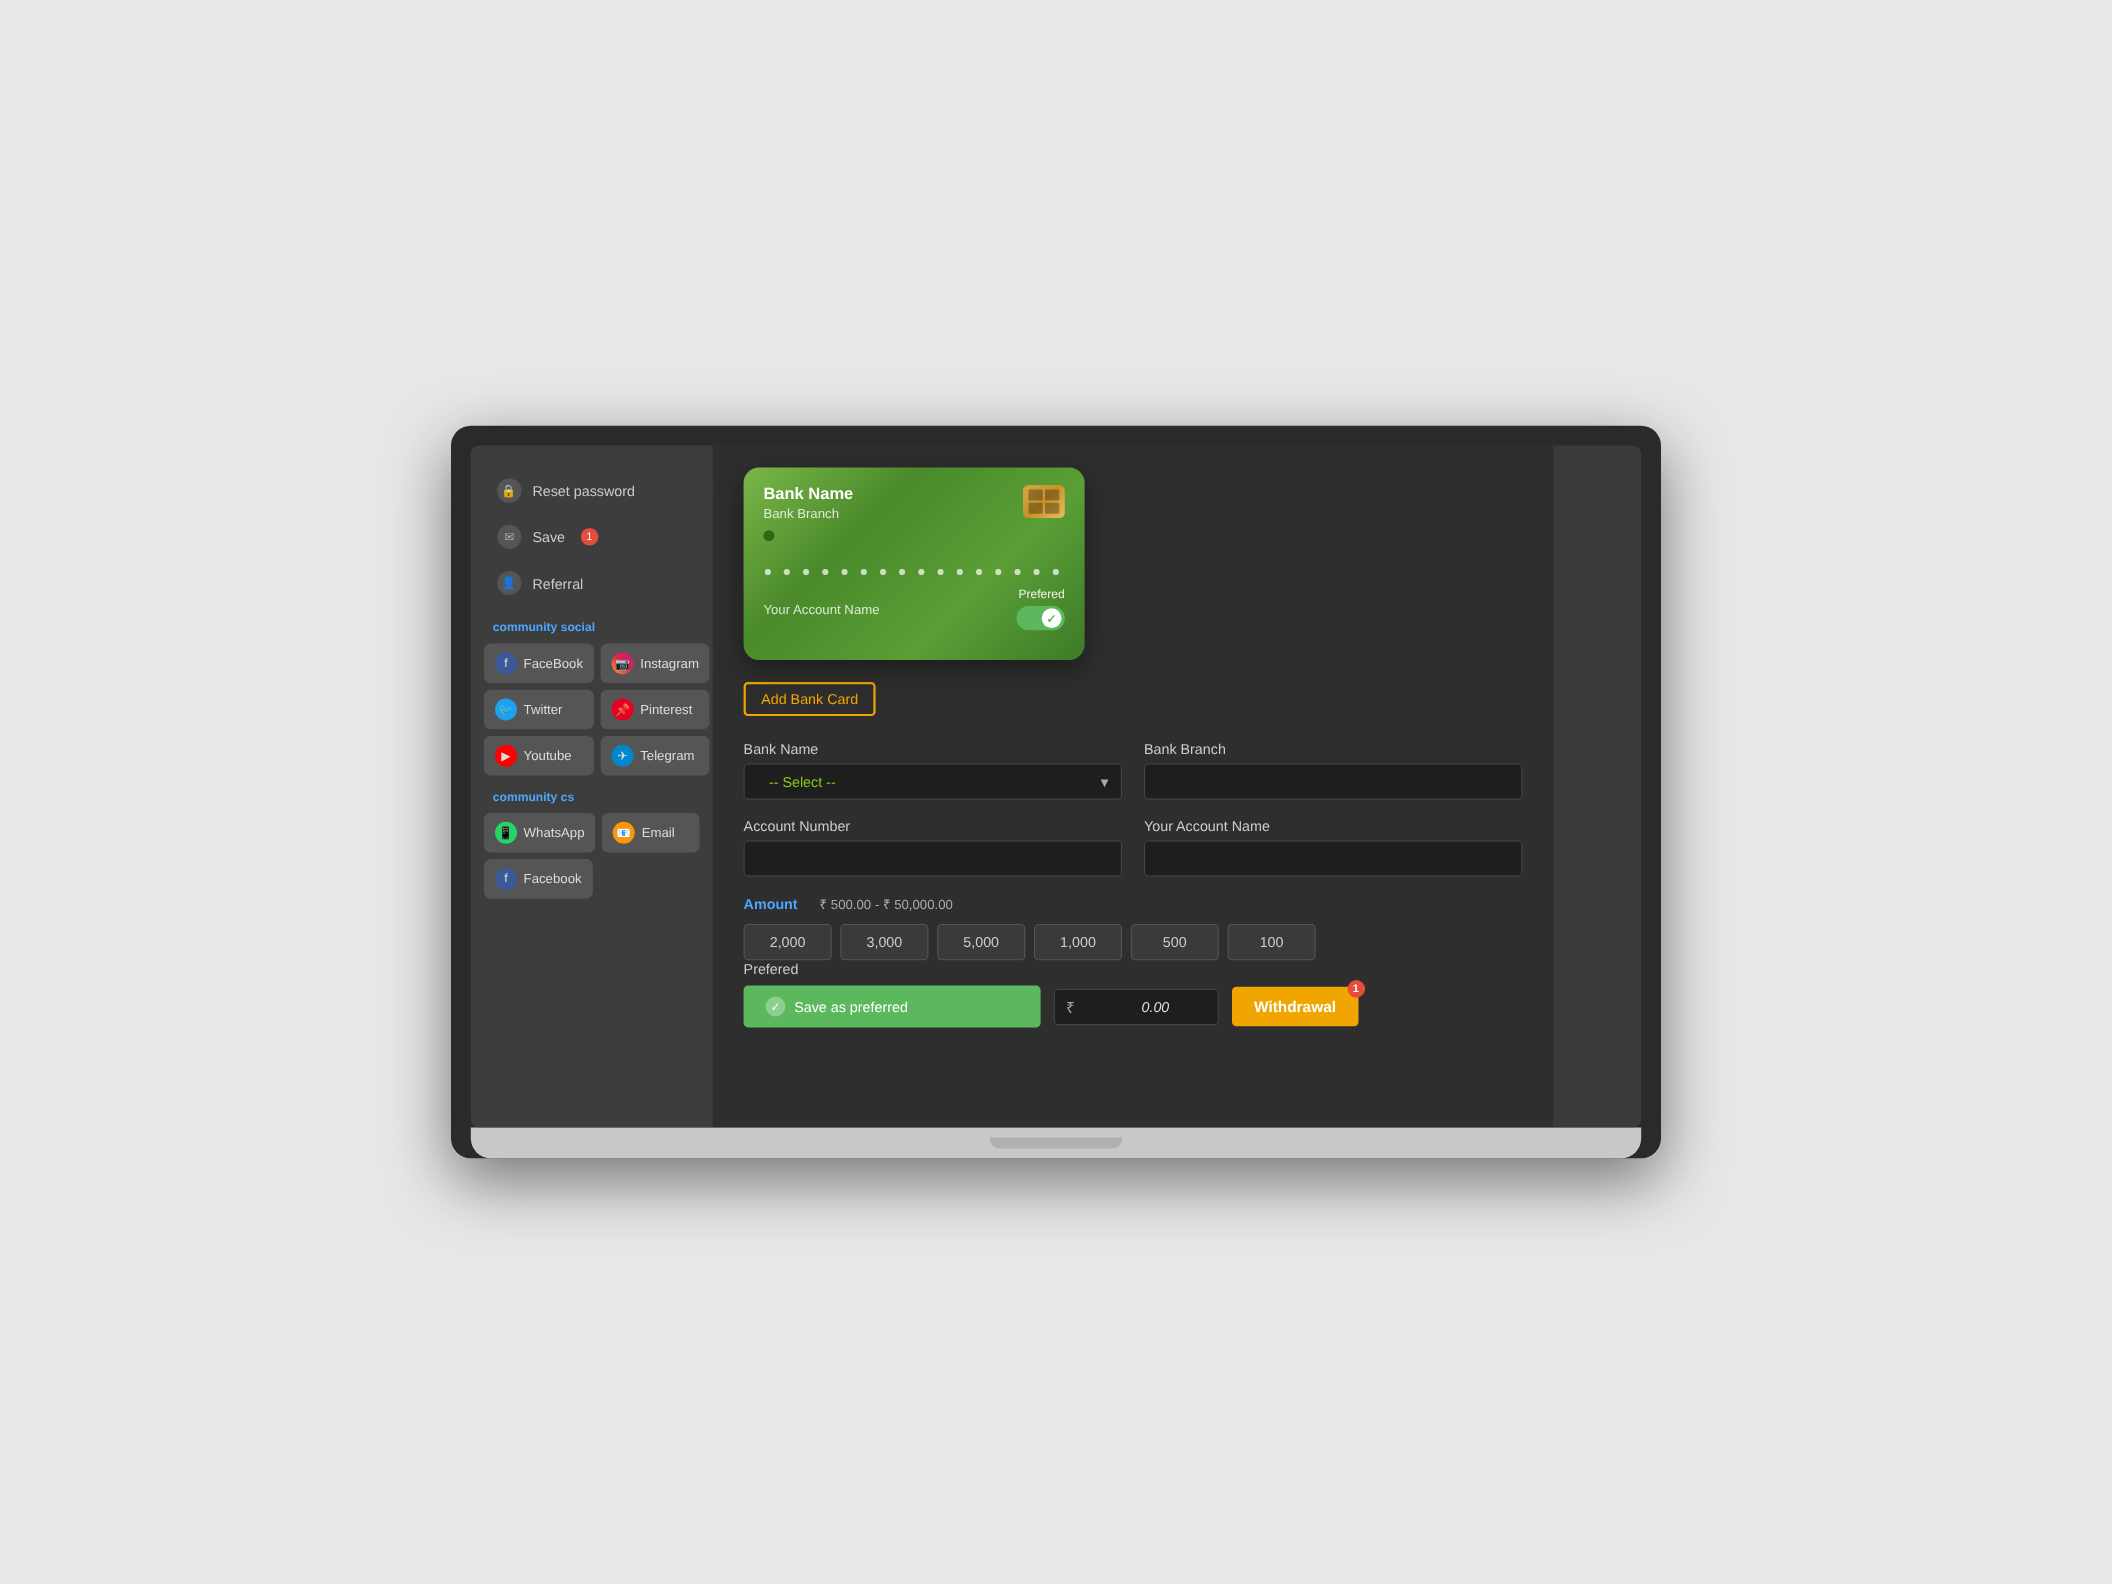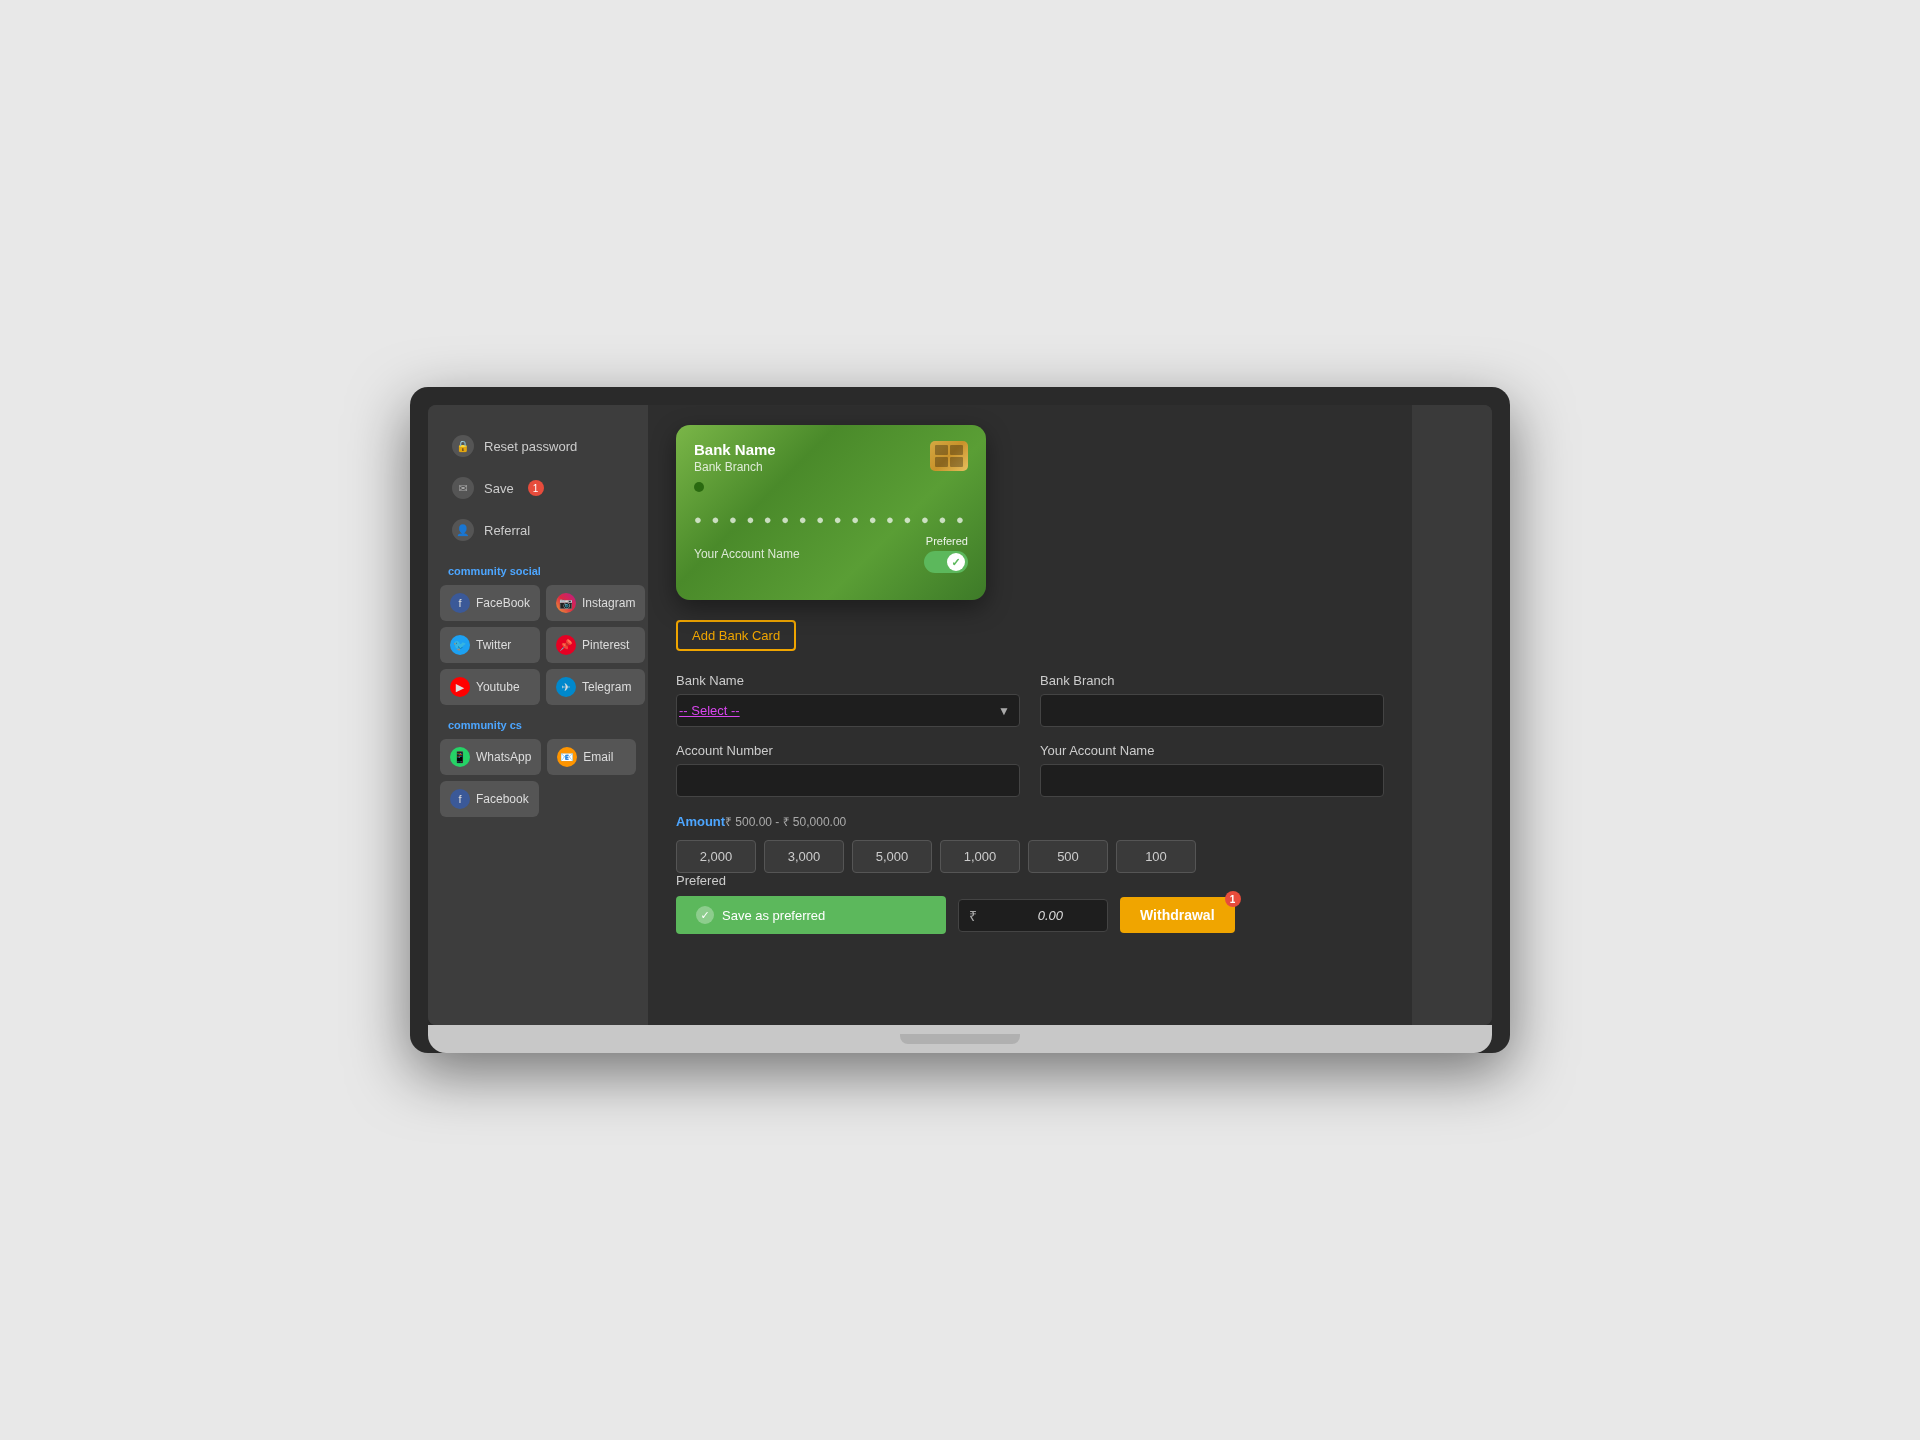--- a/index.html
+++ b/index.html
@@ -272,46 +272,46 @@
       color: #ddd;
       padding: 8px 10px;
       font-size: 13px;
       outline: none;
       width: 100%;
     }
     .form-select {
       background: #1e1e1e;
       border: 1px solid #444;
       border-radius: 4px;
-      color: #d946ef;
-      padding: 8px 2px;
+      color: #84cc16;
+      padding: 8px 22px;
       font-size: 13px;
       outline: none;
       width: 100%;
       appearance: none;
       cursor: pointer;
-      text-decoration: underline;
     }
     .select-wrapper {
       position: relative;
     }
     .select-arrow {
       position: absolute;
       right: 10px;
       top: 50%;
       transform: translateY(-50%);
       color: #aaa;
       pointer-events: none;
       font-size: 12px;
     }
 
     
     .amount-header {
       display: flex;
       align-items: center;
+      gap: 20px;
       margin-bottom: 10px;
     }
     .amount-label {
       color: #4da6ff;
       font-size: 13px;
       font-weight: bold;
     }
     .amount-range {
       color: #aaa;
       font-size: 12px;

